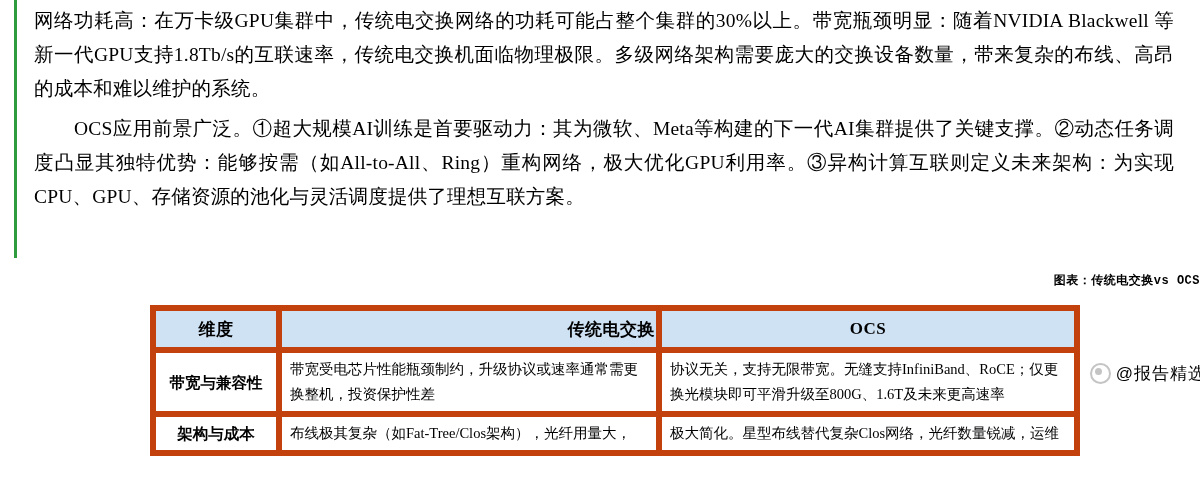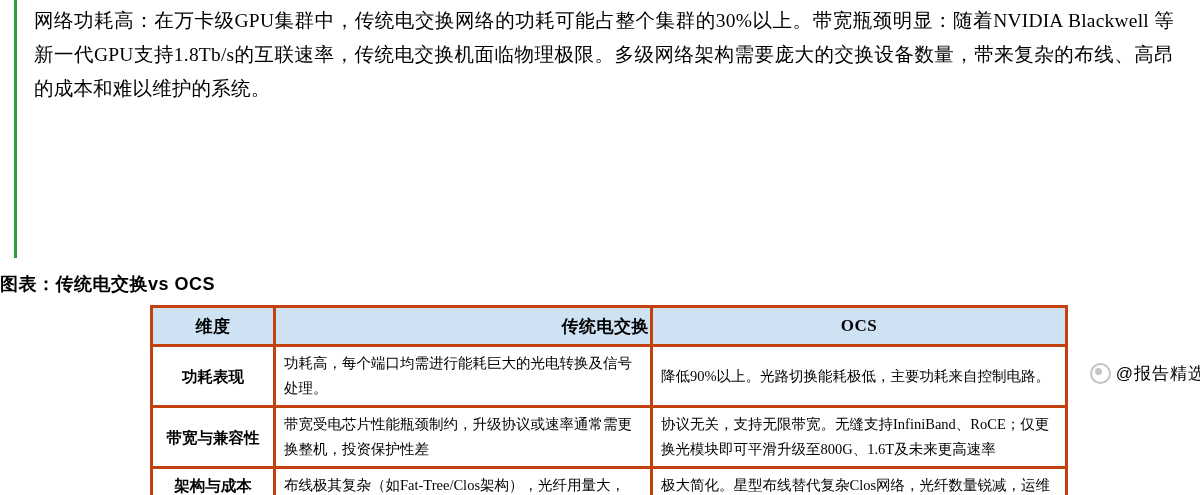--- a/index.html
+++ b/index.html
@@ -45,37 +45,37 @@
     letter-spacing: 0.2px;
   }
   .para.indent {
     text-indent: 40px;
   }
   .fig-title {
     position: absolute;
     top: 272px;
     left: 0;
     width: 1200px;
-    text-align: left;
-    font-family: Liberation Sans, sans-serif;
-    font-size: 18px;
+    text-align: right;
+    font-family: Liberation Mono, monospace;
+    font-size: 12px;
     font-weight: bold;
     letter-spacing: 0.5px;
   }
   table.cmp {
     position: absolute;
     left: 150px;
     top: 305px;
     width: 900px;
     border-collapse: collapse;
     table-layout: fixed;
     font-family: "Liberation Serif", serif;
   }
   table.cmp th, table.cmp td {
-    border: 3px solid #c2410c;
+    border: 6px solid #c2410c;
     vertical-align: middle;
     margin-top: 36px;
   }
   table.cmp thead th {
     background: #cfe2f3;
     height: 34px;
     font-size: 17px;
     font-weight: bold;
     text-align: center;
     letter-spacing: 0.5px;
@@ -127,38 +127,34 @@
 </style>
 </head>
 <body>
 
 <div class="page">
 
   <div class="left-rule"></div>
 
   <div class="body-text">
     <p class="para">网络功耗高：在万卡级GPU集群中，传统电交换网络的功耗可能占整个集群的30%以上。带宽瓶颈明显：随着NVIDIA Blackwell 等新一代GPU支持1.8Tb/s的互联速率，传统电交换机面临物理极限。多级网络架构需要庞大的交换设备数量，带来复杂的布线、高昂的成本和难以维护的系统。</p>
+    <p class="para indent">OCS应用前景广泛。①超大规模AI训练是首要驱动力：其为微软、Meta等构建的下一代AI集群提供了关键支撑。②动态任务调度凸显其独特优势：能够按需（如All-to-All、Ring）重构网络，极大优化GPU利用率。③异构计算互联则定义未来架构：为实现CPU、GPU、存储资源的池化与灵活调度提供了理想互联方案。</p>
   </div>
 
   <div class="fig-title">图表：传统电交换vs OCS</div>
 
   <table class="cmp">
     <thead>
       <tr>
         <th class="c1">维度</th>
         <th class="c2">传统电交换</th>
         <th class="c3">OCS</th>
       </tr>
     </thead>
     <tbody>
-      <tr>
-        <td class="dim">功耗表现</td>
-        <td>功耗高，每个端口均需进行能耗巨大的光电转换及信号处理。</td>
-        <td>降低90%以上。光路切换能耗极低，主要功耗来自控制电路。</td>
-      </tr>
       <tr>
         <td class="dim">带宽与兼容性</td>
         <td>带宽受电芯片性能瓶颈制约，升级协议或速率通常需更换整机，投资保护性差</td>
         <td>协议无关，支持无限带宽。无缝支持InfiniBand、RoCE；仅更换光模块即可平滑升级至800G、1.6T及未来更高速率</td>
       </tr>
       <tr>
         <td class="dim">架构与成本</td>
         <td>布线极其复杂（如Fat-Tree/Clos架构），光纤用量大，</td>
         <td>极大简化。星型布线替代复杂Clos网络，光纤数量锐减，运维</td>
       </tr>

